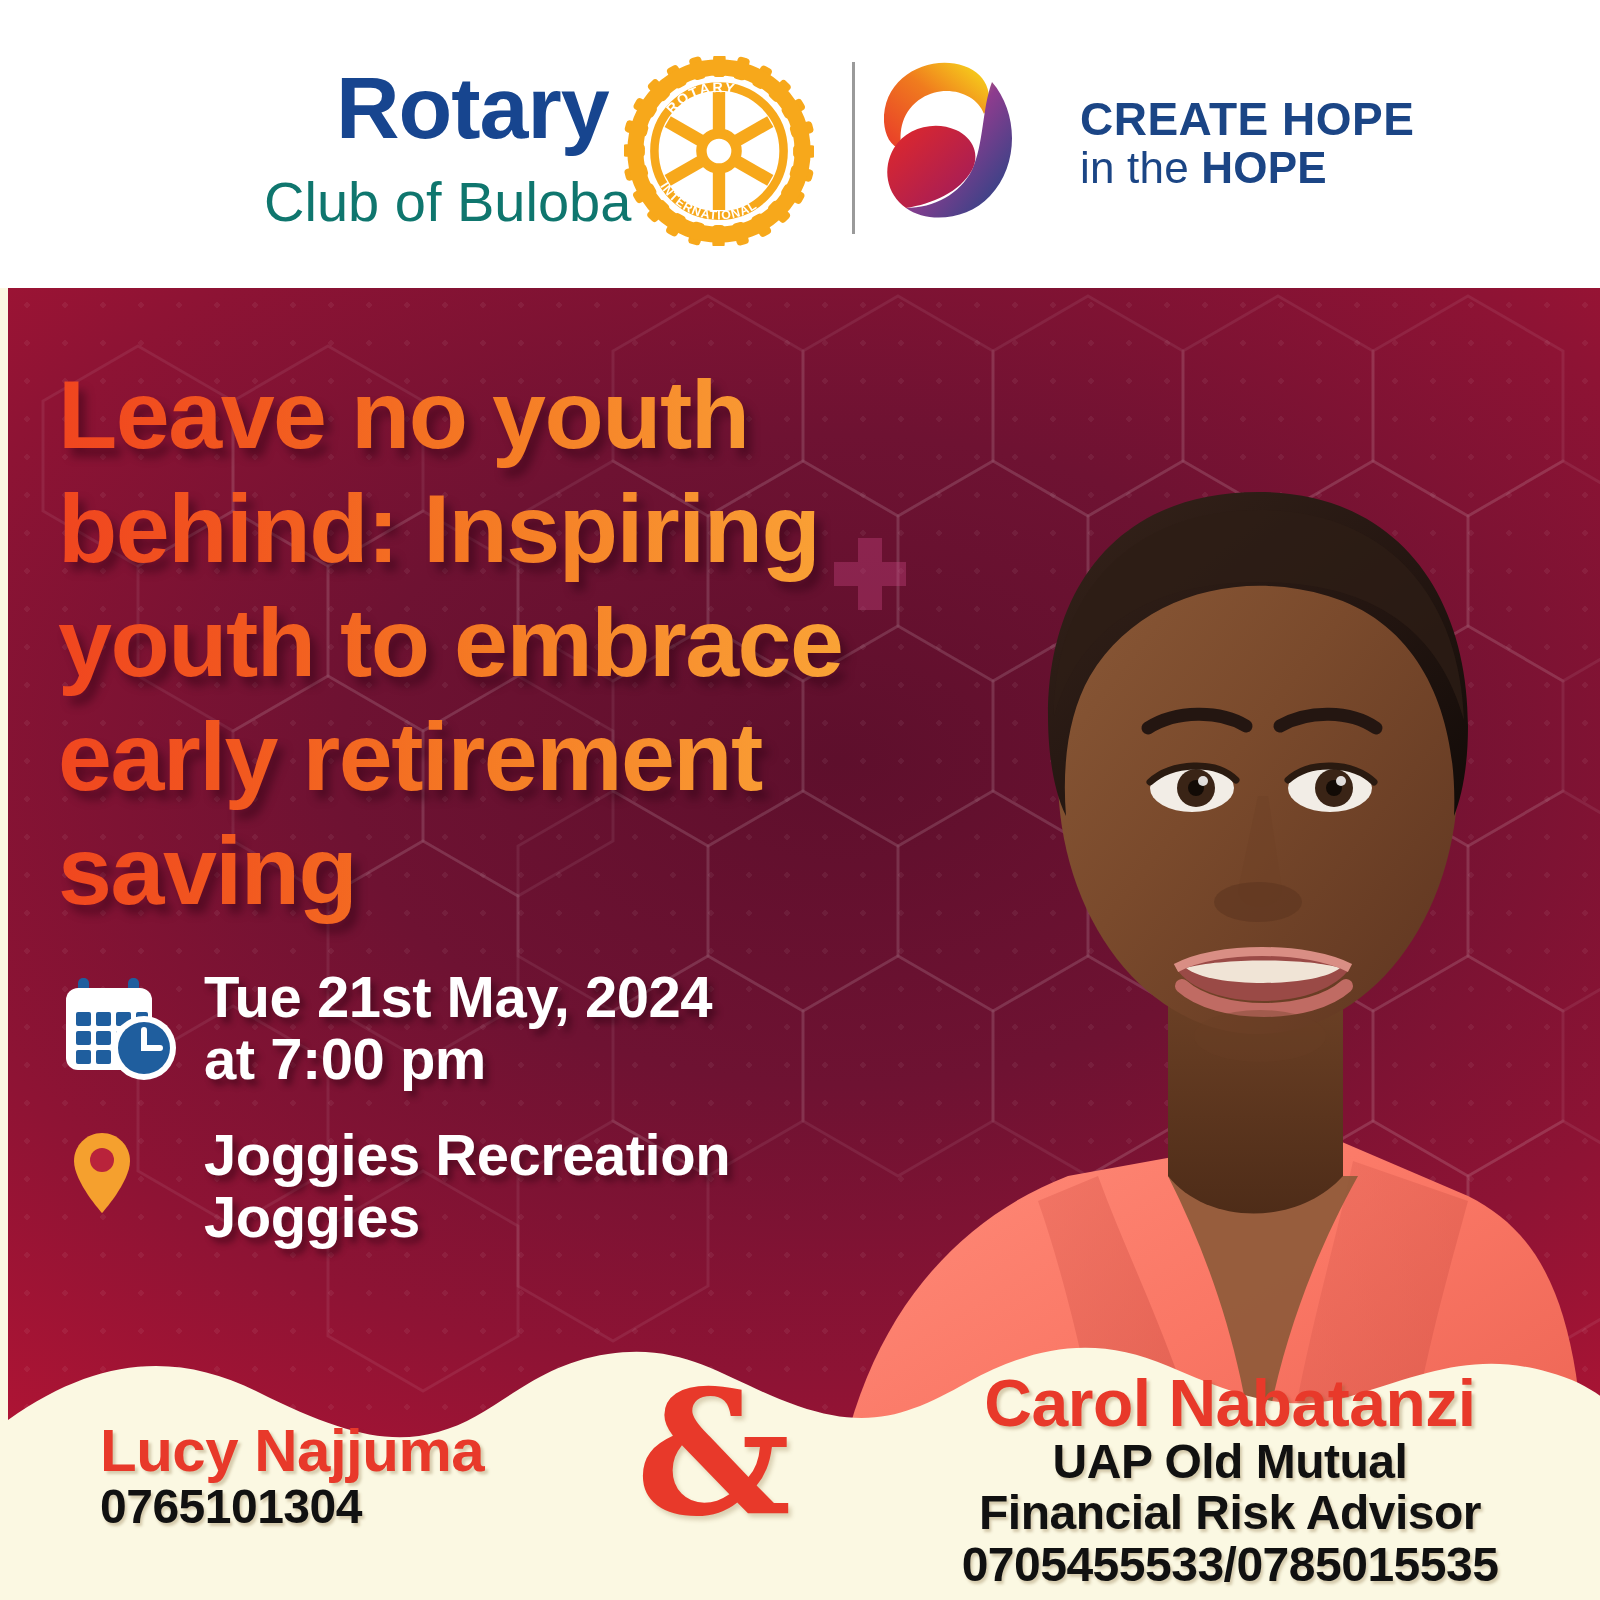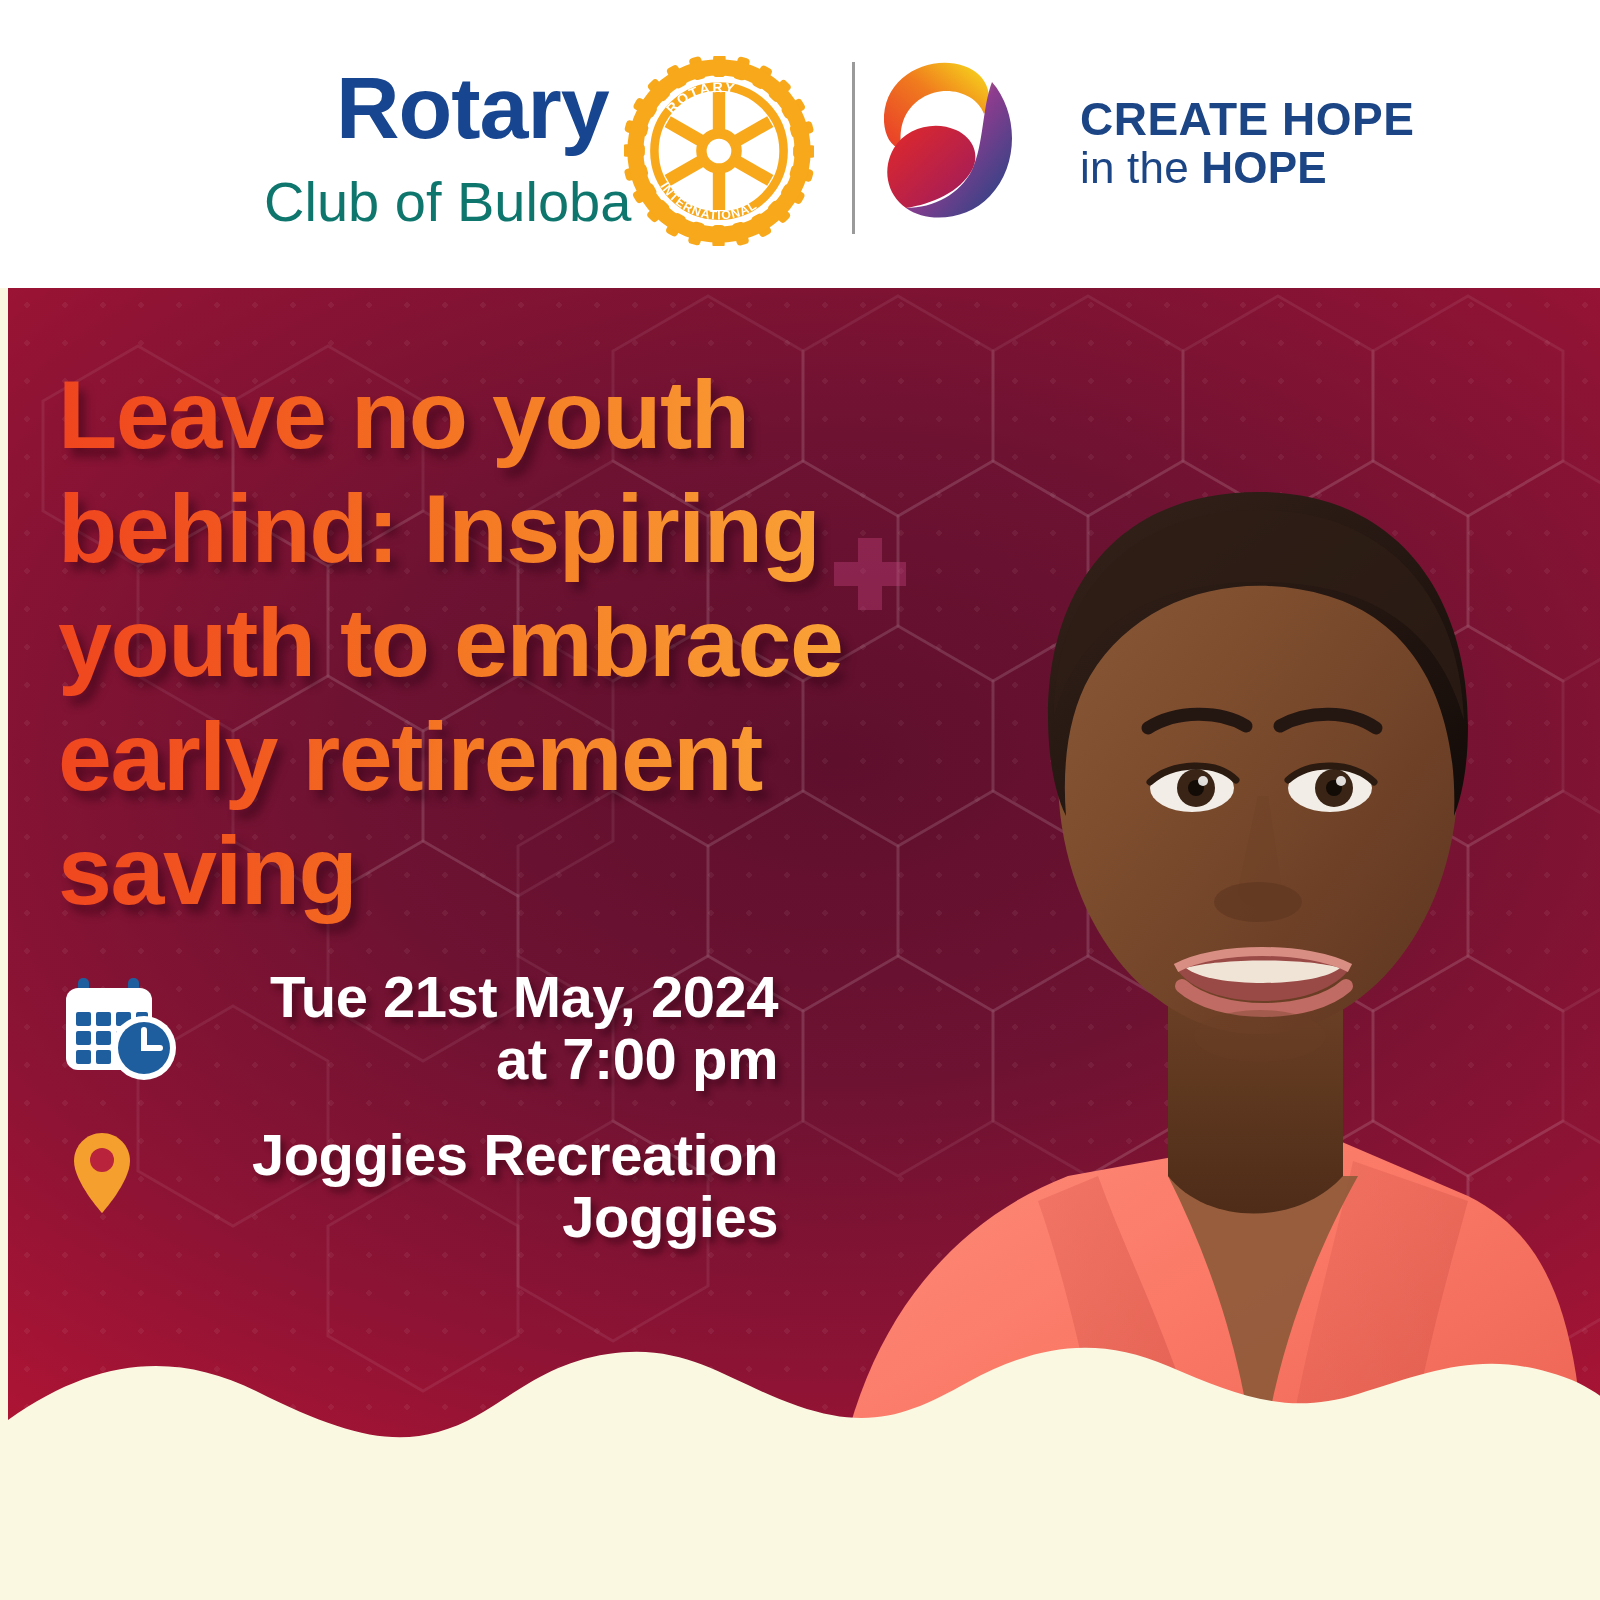--- a/index.html
+++ b/index.html
@@ -89,21 +89,21 @@
   }
 
   
   .portrait{
     position:absolute;left:760px;top:10px;width:820px;height:1300px;
     z-index:12;
   }
 
   
   .detail-block{position:absolute;left:50px;top:680px;width:720px;z-index:20;}
-  .detail-row{position:relative;display:block;margin-bottom:34px;text-align:right;}
+  .detail-row{position:relative;display:block;margin-bottom:34px;}
   .cal-icon{position:absolute;left:6px;top:8px;width:118px;height:108px;}
   .pin-icon{position:absolute;left:14px;top:6px;width:60px;height:86px;}
   .detail-text{
     margin-left:146px;
     color:#ffffff;font-size:58px;font-weight:bold;line-height:62px;
     letter-spacing:-0.5px;
     text-shadow:5px 6px 6px rgba(40,0,15,.45);
   }
 
   
@@ -411,14 +411,31 @@
 
     <svg class="wave" viewBox="0 0 1600 330" preserveAspectRatio="none">
       <path d="M0,150 C90,86 170,82 250,122 C330,162 380,176 430,162
                C490,146 520,96 600,84 C680,72 720,112 790,136
                C860,160 900,146 960,112 C1030,74 1090,66 1160,96
                C1230,126 1280,146 1350,124 C1420,102 1470,82 1540,102
                C1570,110 1588,122 1600,132 L1600,330 L0,330 Z" fill="#FBF8E2"></path>
     </svg>
   </div>
 
+  <div class="footer">
+
+    <div class="speaker-left">
+      <div class="sp-name">Lucy Najjuma</div>
+      <div class="sp-phone">0765101304</div>
+    </div>
+
+    <div class="amp">&amp;</div>
+
+    <div class="speaker-right">
+      <div class="sp-name big">Carol Nabatanzi</div>
+      <div class="sp-line">UAP Old Mutual</div>
+      <div class="sp-line">Financial Risk Advisor</div>
+      <div class="sp-phone">0705455533/0785015535</div>
+    </div>
+
+  </div>
 
 </div>
 
 </body></html>

